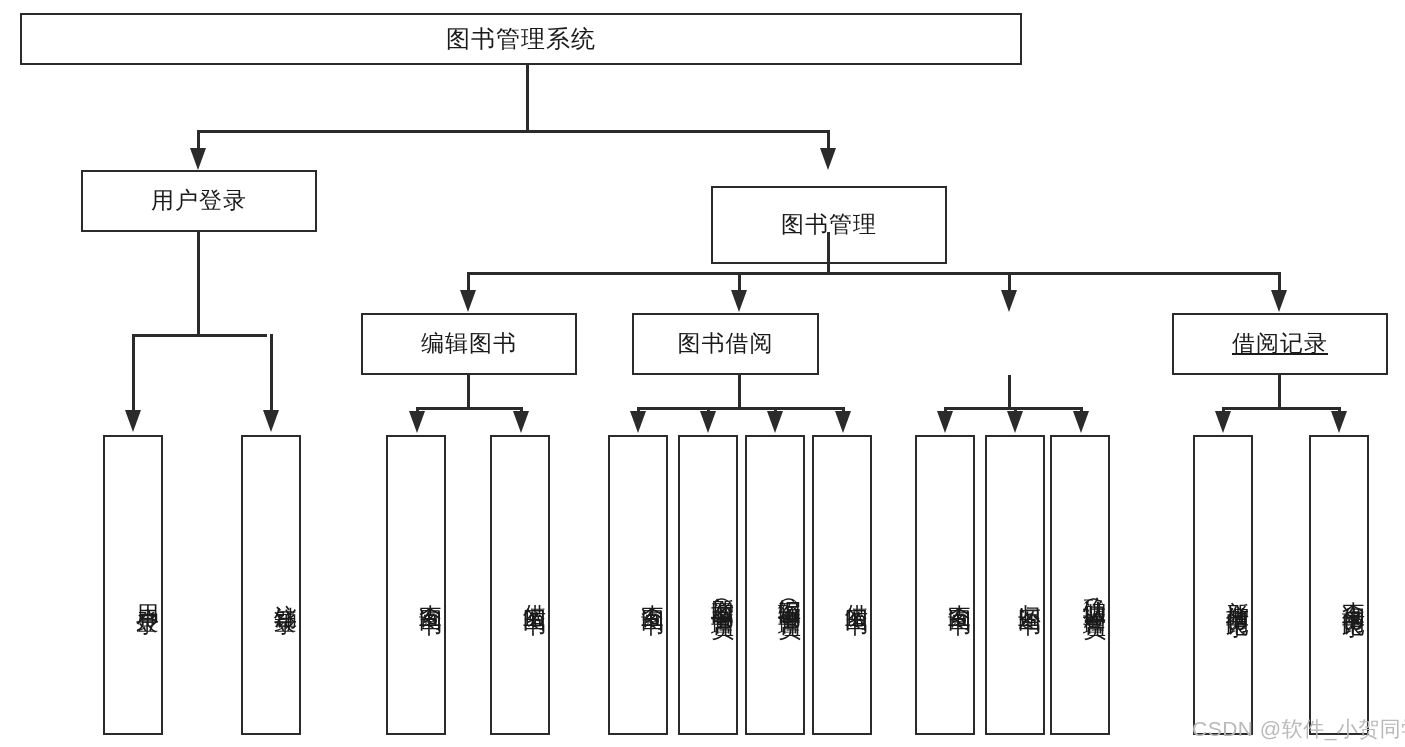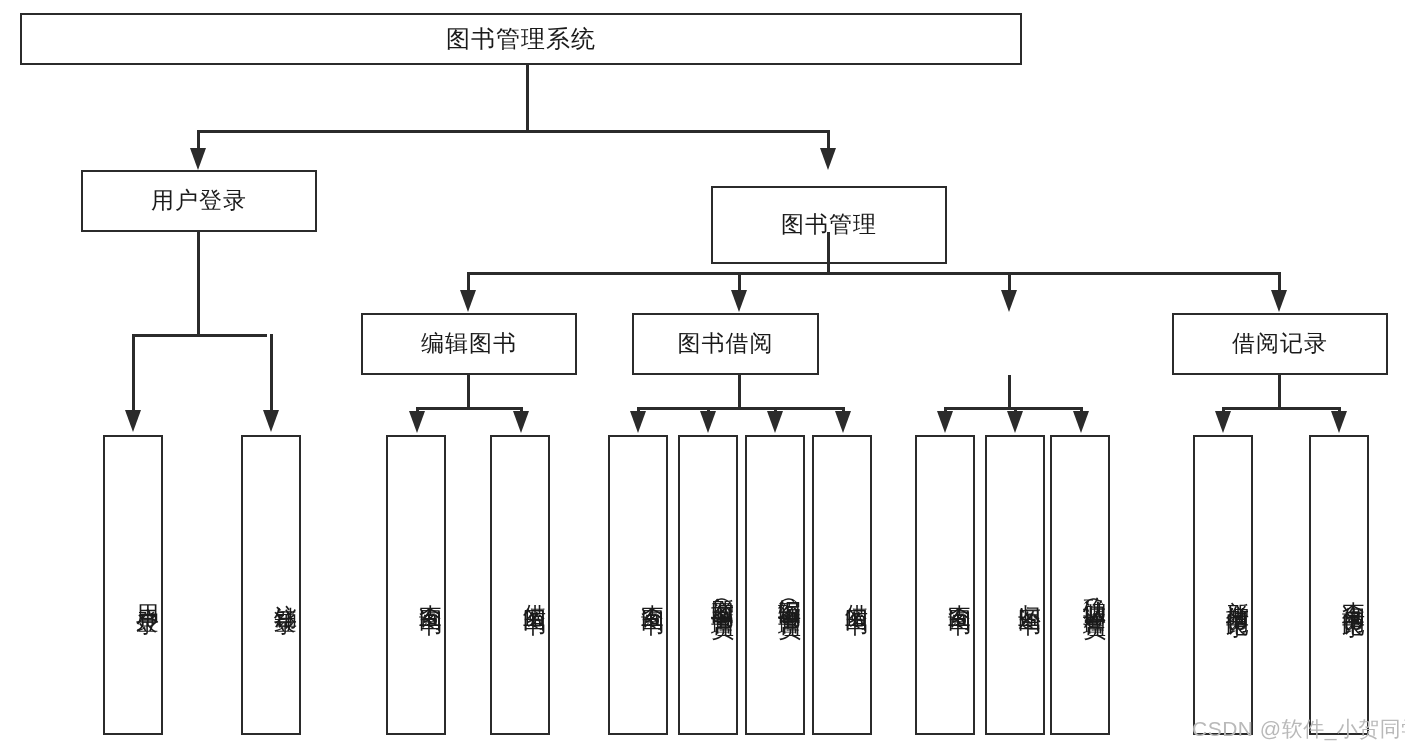--- a/index.html
+++ b/index.html
@@ -117,21 +117,21 @@
   <div class="arrow" style="left:1001px; top:290px;"></div>
   <div class="edge v" style="left:1278px; top:272px; height:22px;"></div>
   <div class="arrow" style="left:1271px; top:290px;"></div>
 
   <div class="node horiz" style="left:361px; top:313px; width:216px; height:62px;">
     <span>编辑图书</span>
   </div>
   <div class="node horiz" style="left:632px; top:313px; width:187px; height:62px;">
     <span>图书借阅</span>
   </div>
-  <div class="node horiz" style="left:1172px; top:313px; width:216px; height:62px;">
+  <div class="node horiz" style="left:1172px; top:313px; width:216px; height:62px;text-decoration:underline;">
     <span>借阅记录</span>
   </div>
 
   <div class="edge v" style="left:467px; top:375px; height:35px;"></div>
   <div class="edge h" style="left:416px; top:407px; width:104px;"></div>
   <div class="edge v" style="left:416px; top:407px; height:8px;"></div>
   <div class="arrow" style="left:409px; top:411px;"></div>
   <div class="edge v" style="left:520px; top:407px; height:8px;"></div>
   <div class="arrow" style="left:513px; top:411px;"></div>
 

